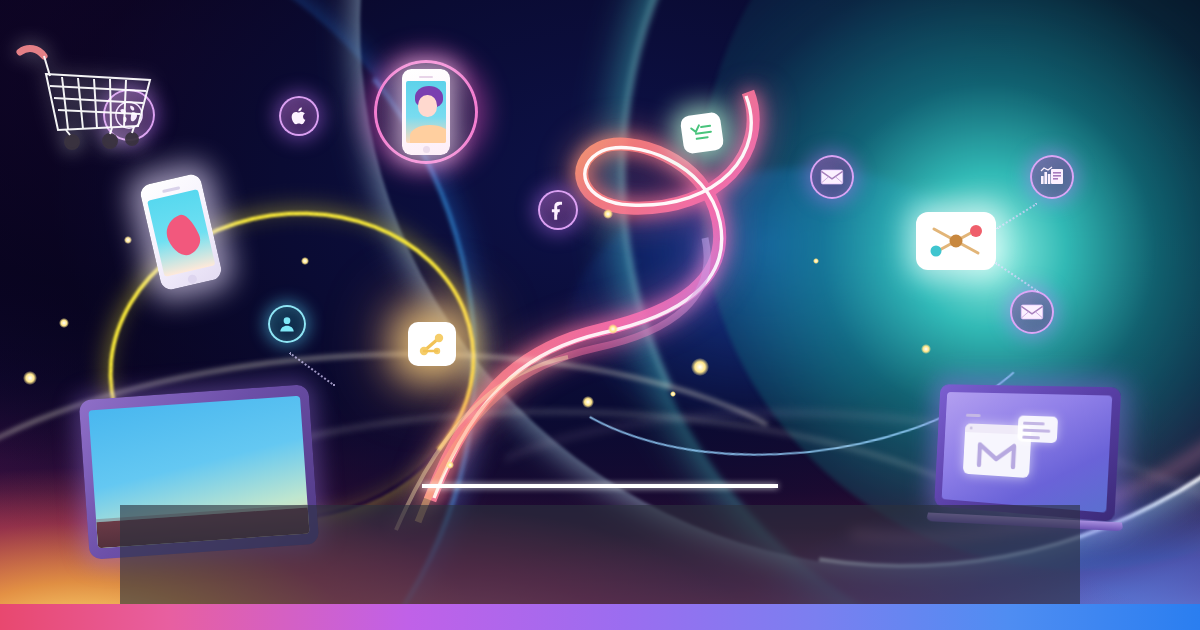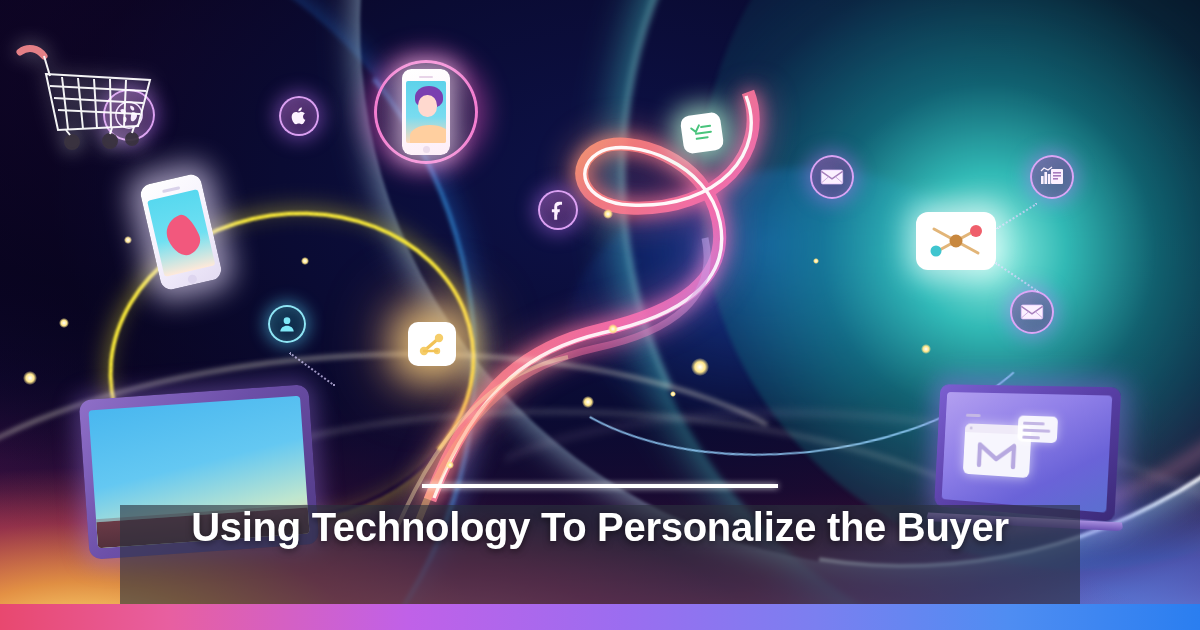--- a/index.html
+++ b/index.html
@@ -628,17 +628,16 @@
           <div class="tinyline" style="left:5px; top:20px; width:18px;"></div>
         </div>
       </div>
     </div>
     <div class="base"></div>
   </div>
 
   <div class="title-rule"></div>
   <div class="title-band"></div>
   <div class="title-text">
-    <div>Using Technology To Personalize the Buyer</div>
   </div>
   <div class="bottom-strip"></div>
 
 </div>
 
 </body></html>

